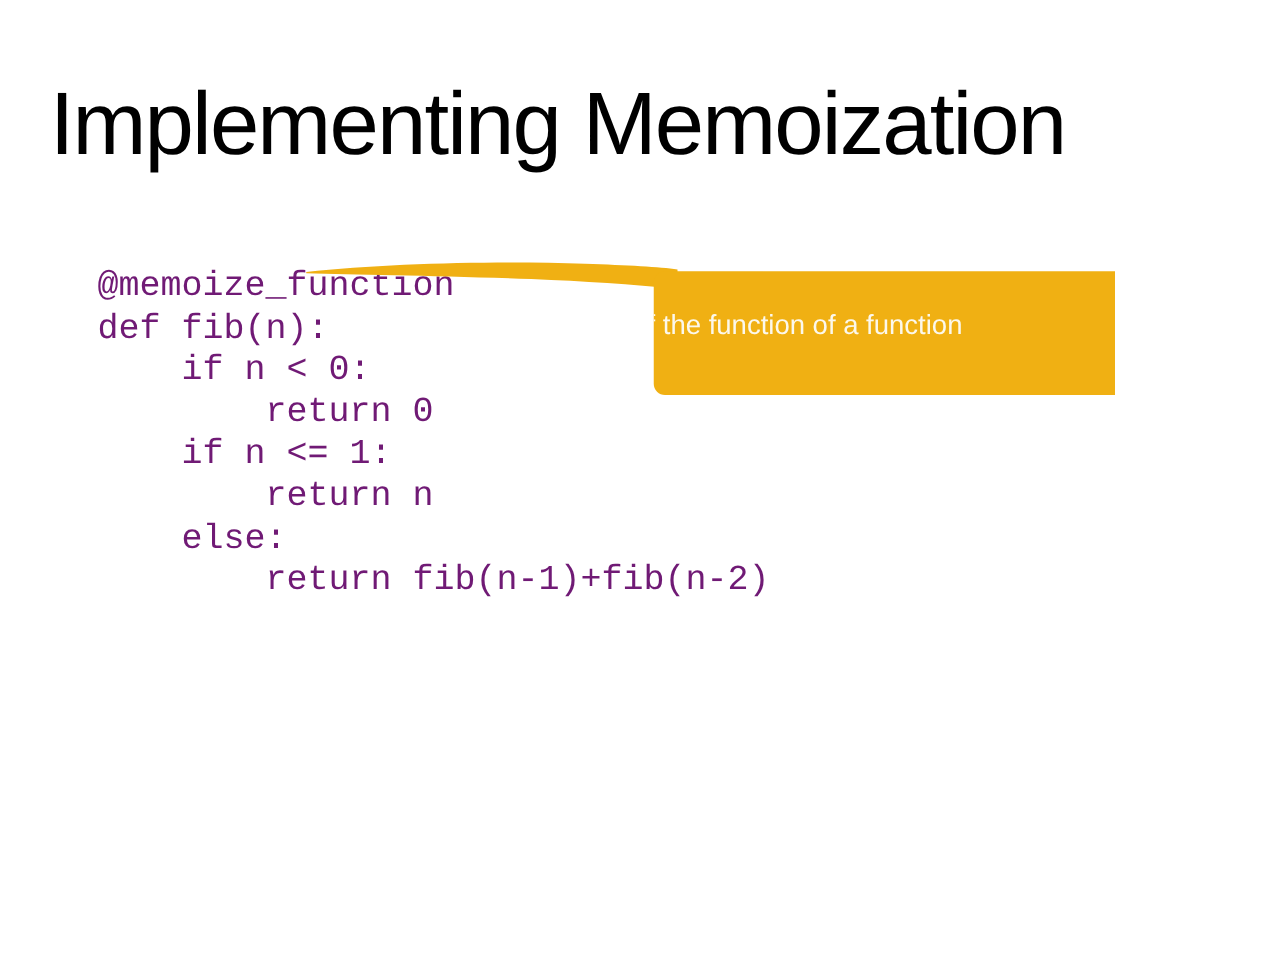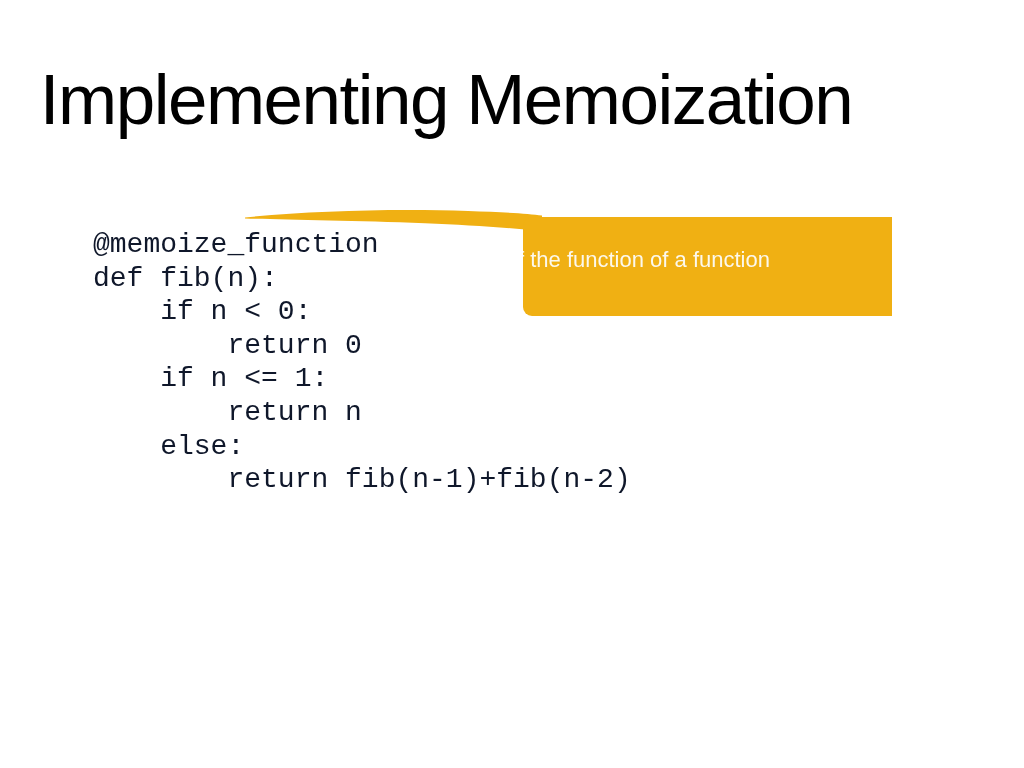--- a/index.html
+++ b/index.html
@@ -26,25 +26,25 @@
     line-height: 1.2;
     font-weight: 400;
     letter-spacing: -1.5px;
     color: #000000;
     white-space: nowrap;
   }
   .code-block {
     position: absolute;
     left: 77px;
     top: 212px;
-    margin: 16px;
+    margin: 1px;
     font-family: "Liberation Mono", monospace;
     font-size: 28px;
     line-height: 33.6px;
-    color: #0f172a;
+    color: #701a75;
     white-space: pre;
     z-index: 1;
   }
   .swoosh-svg {
     position: absolute;
     left: 0;
     top: 0;
     width: 1024px;
     height: 768px;
     z-index: 2;

